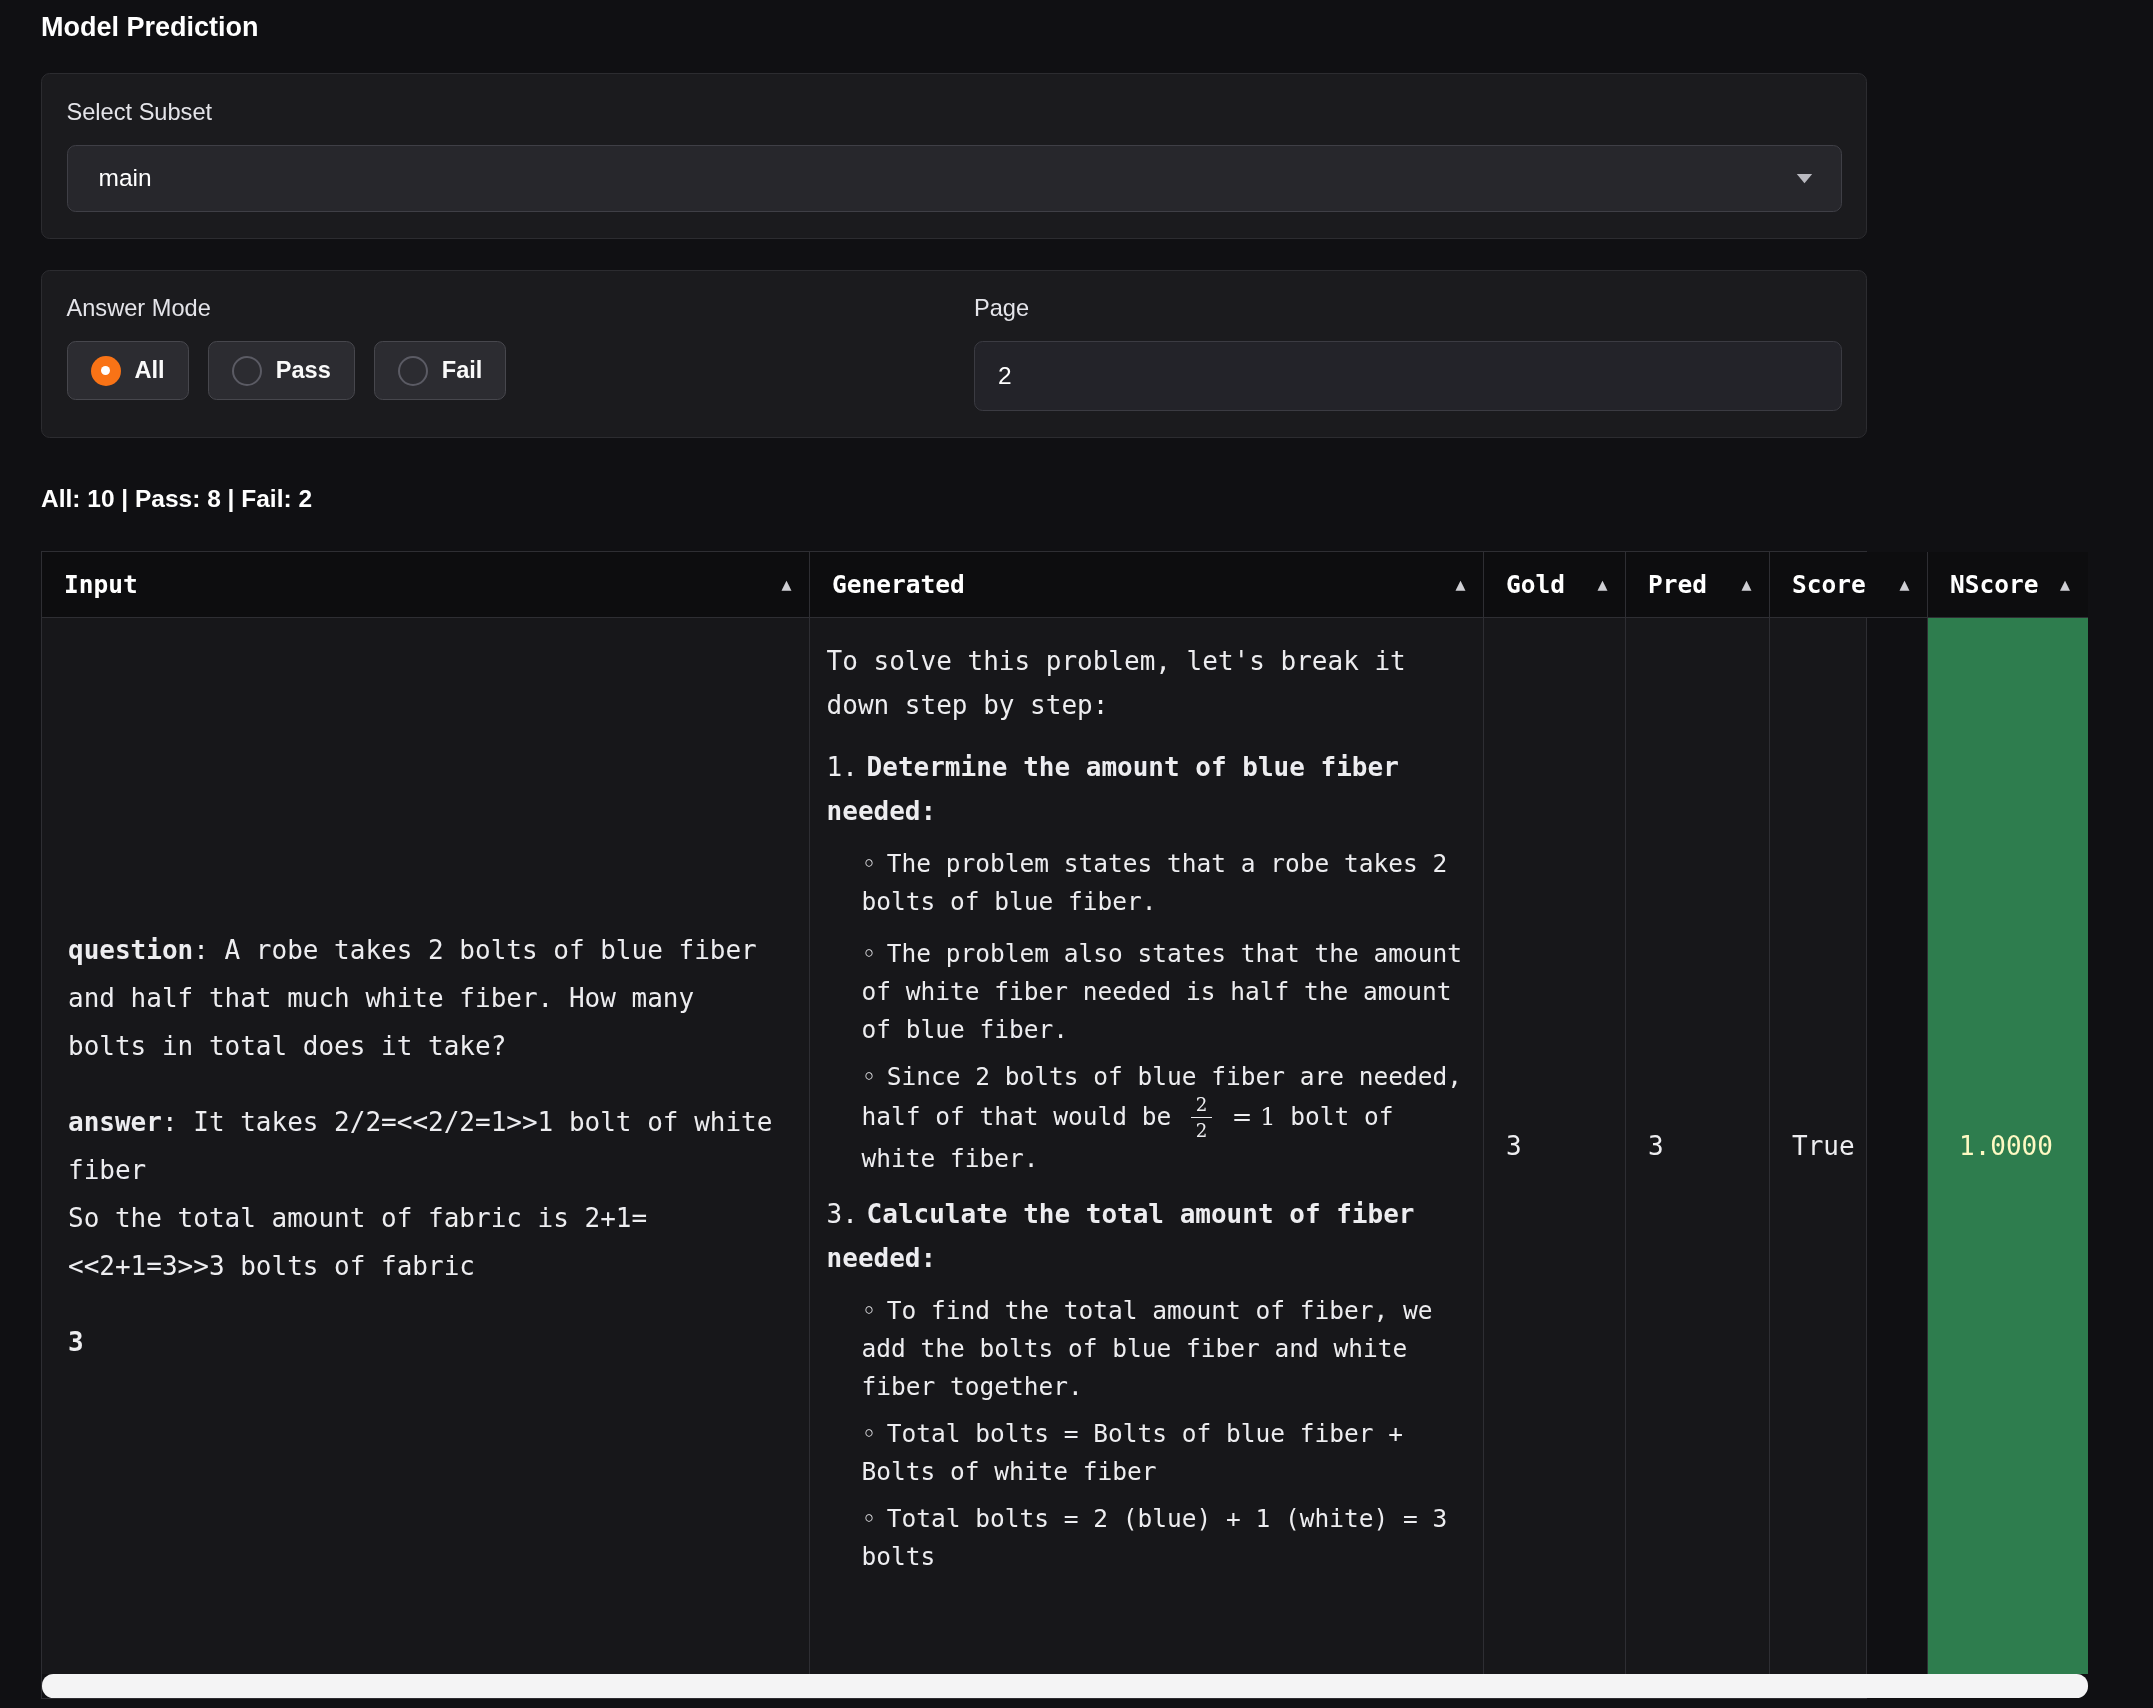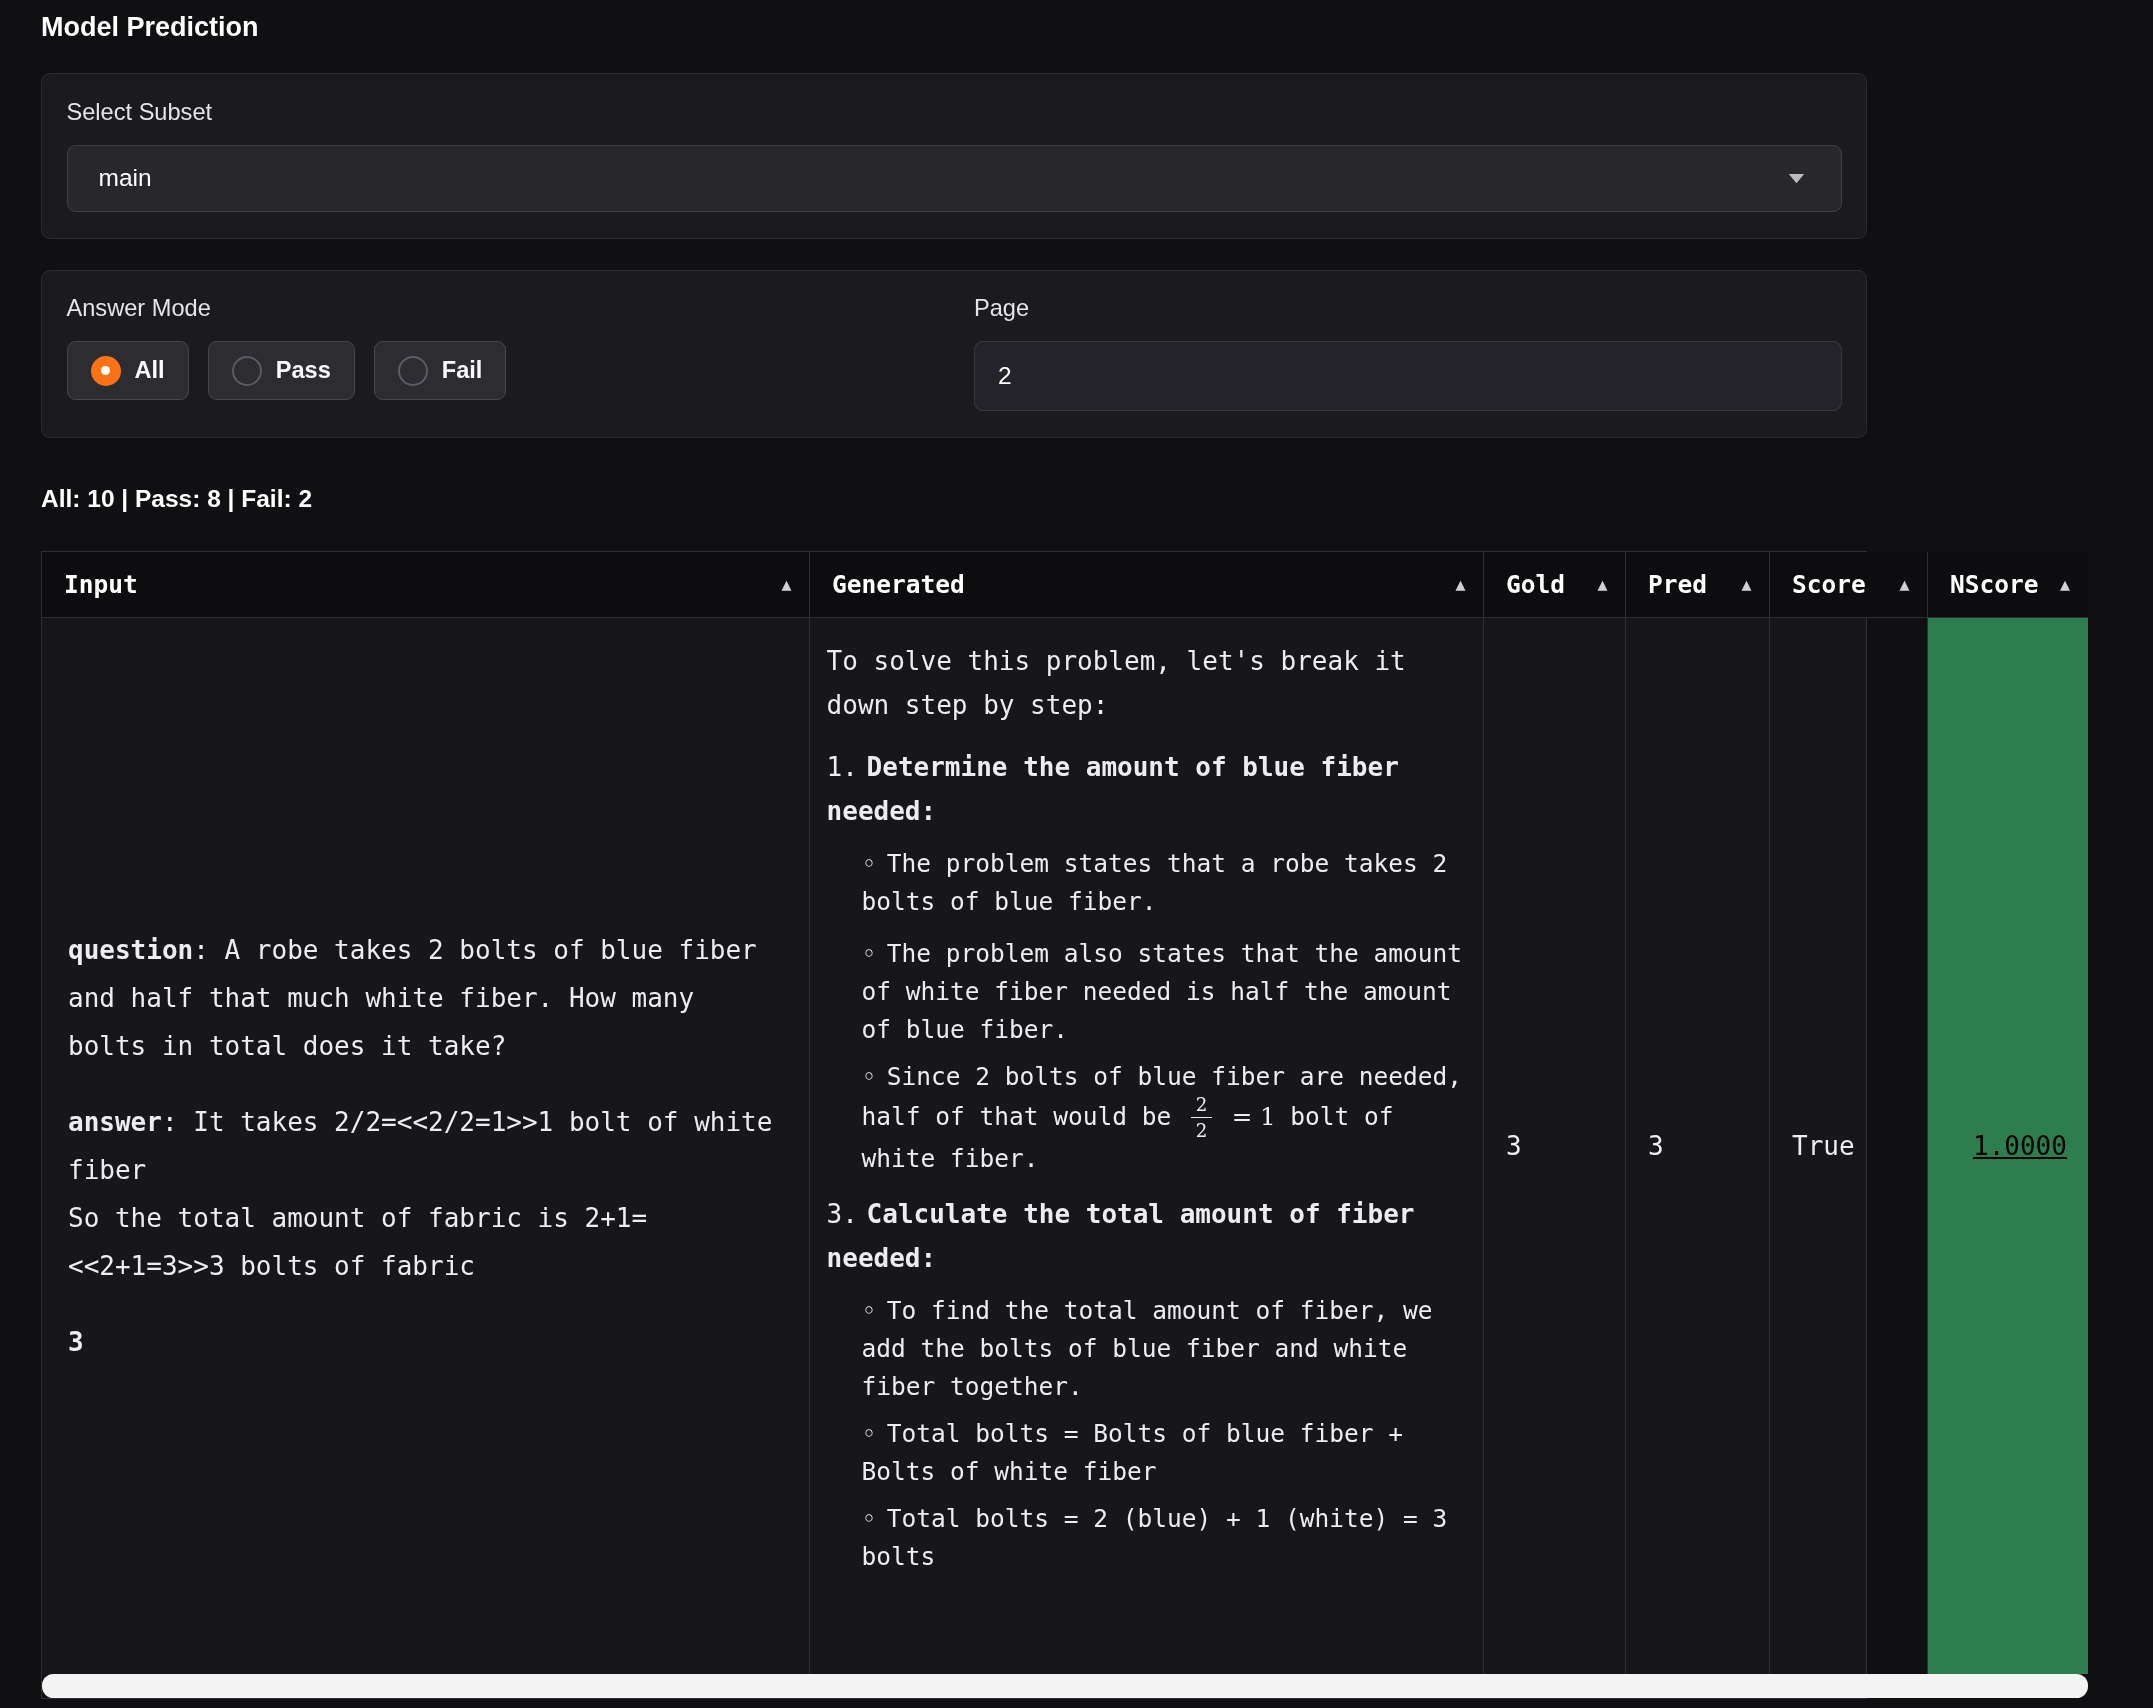--- a/index.html
+++ b/index.html
@@ -8,21 +8,21 @@
   .page { position: relative; width: 1908px; height: 1708px; padding: 12.2px 41px 0; }
 
   .page-title { font-size: 27px; font-weight: 700; color: #ffffff; }
 
   .panel { background: #1b1b1e; border: 0.9px solid #2c2c30; border-radius: 8.7px; padding: 24.5px 24.5px 26px; }
   .panel-subset { margin-top: 30px; }
   .panel-controls { margin-top: 31px; display: grid; grid-template-columns: 1fr 1fr; column-gap: 40px; }
   .panel-label { font-size: 23.6px; color: #e4e4e9; margin-bottom: 19px; }
 
   .dropdown { height: 67px; background: #27272c; border: 0.9px solid #3f3f46; border-radius: 8.7px;
-              display: flex; align-items: center; justify-content: space-between; padding: 0 34px 0 31px; cursor: pointer; }
+              display: flex; align-items: center; justify-content: space-between; padding: 0 26px 0 31px; cursor: pointer; }
   .dropdown-value { font-size: 24.5px; color: #ffffff; }
   .dropdown-caret { font-size: 21px; color: #b9b9c0; transform: scaleY(0.75) scaleX(1.25); }
 
   .radio-row { display: flex; gap: 19px; }
   .radio-box { height: 59px; background: #2c2c31; border: 0.9px solid #47474d; border-radius: 8.7px;
                display: inline-flex; align-items: center; gap: 14px; padding: 0 23px; cursor: pointer;
                font-size: 23.6px; font-weight: 600; color: #fafafa; justify-content: space-between; }
   .radio-circle { width: 30px; height: 30px; border-radius: 50%; border: 2.6px solid #5b5b64; position: relative; flex: none; }
   .radio-circle.checked { border: none; background: #f97316; }
   .radio-circle.checked::after { content: ""; position: absolute; left: 50%; top: 50%; width: 9.6px; height: 9.6px;
@@ -39,21 +39,21 @@
   .th { height: 66px; background: #0d0d0f; border-right: 0.9px solid #2e2e33; border-bottom: 0.9px solid #2e2e33;
         display: flex; align-items: center; justify-content: space-between; padding: 0 17.5px 0 22px;
         font-family: "DejaVu Sans Mono", monospace; font-size: 24.5px; font-weight: 700; color: #ffffff; cursor: pointer; gap: 11px; }
   .th:last-child { border-right: none; }
   .sort { font-size: 16.6px; color: #cfcfd4; margin-left: 10.5px; }
 
   .tbody { height: 1056px; }
   .td { border-right: 0.9px solid #2e2e33; overflow: hidden; font-family: "DejaVu Sans Mono", monospace; color: #ededf0; }
   .td:last-child { border-right: none; }
   .td-value { display: flex; align-items: center; padding-left: 22px; font-size: 26px; }
-  .td-nscore { background: #2e7d4e; color: #000000; padding-left: 45px; text-decoration: underline; }
+  .td-nscore { background: #2e7d4e; color: #fef9c3; padding-left: 31px; }
 
   .td-input { display: flex; flex-direction: column; justify-content: center; padding: 0 25px 0 26px;
               font-size: 26px; line-height: 48px; }
   .td-input .block { margin-bottom: 28px; }
   .td-input .block:last-child { margin-bottom: 0; }
   .bold { font-weight: 700; }
 
   .td-generated { padding: 21px 17.5px 0 16.6px; font-size: 26px; line-height: 44px; }
   .gen-intro { margin-bottom: 17.5px; }
   .gen-step { margin-bottom: 14px; }

